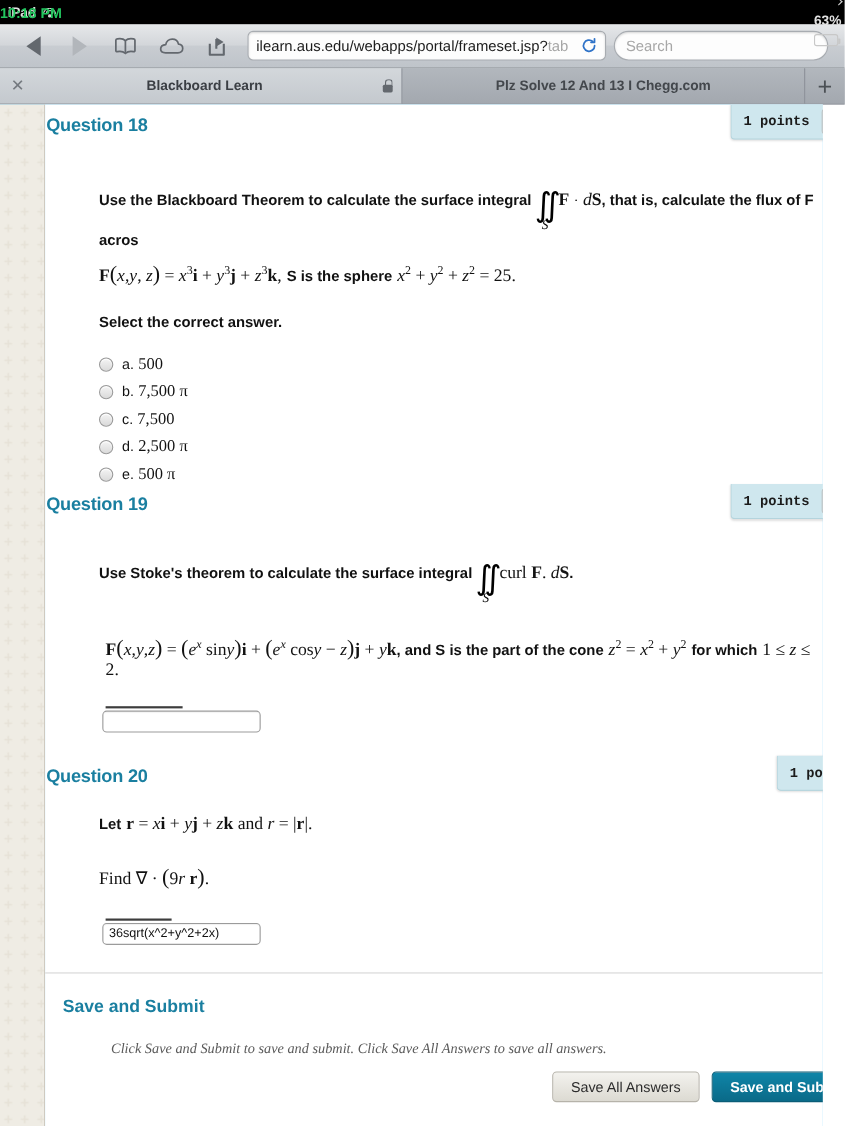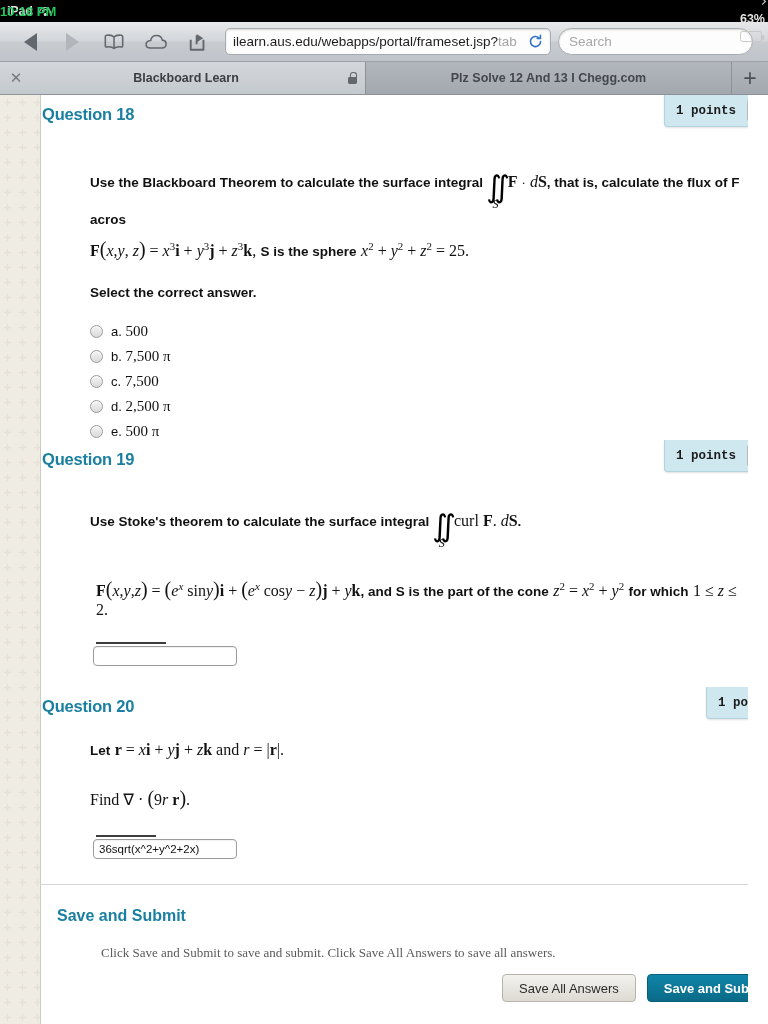--- a/index.html
+++ b/index.html
@@ -166,21 +166,21 @@
     font-family:"Liberation Sans", sans-serif; font-size:11.5px; color:#111;
     padding:0 5px; box-shadow:inset 0 1px 1px rgba(0,0,0,.06);
     display:flex; align-items:center; margin-top:2px;
   }
 
   .sep{ position:absolute; left:0; right:0; height:1px; background:#d6d6d6; }
 
   
   .savezone{ position:absolute; left:0; right:0; }
   .sshead{ color:#1a7fa0; font-size:16px; font-weight:bold; }
-  .sshint{ font-family:"Liberation Serif", serif; 
+  .sshint{ font-family:"Liberation Serif", serif; font-style:italic;
            font-size:13px; color:#5a5a5a; }
   .btnrow{ display:flex; gap:11px; justify-content:flex-end; padding-right:12px; }
   .btn{ height:28px; display:flex; align-items:center; padding:0 16px;
         font-size:13px; border-radius:4px; white-space:nowrap; }
   .btn.grey{ background:linear-gradient(to bottom,#f3f2ee,#dcdad2);
         border:1px solid #b6b3aa; color:#2c2c2c; }
   .btn.teal{ background:linear-gradient(to bottom,#0f85a8,#0a6a88);
         border:1px solid #0a5d77; color:#fff; font-weight:bold; }
 </style>
 </head>

